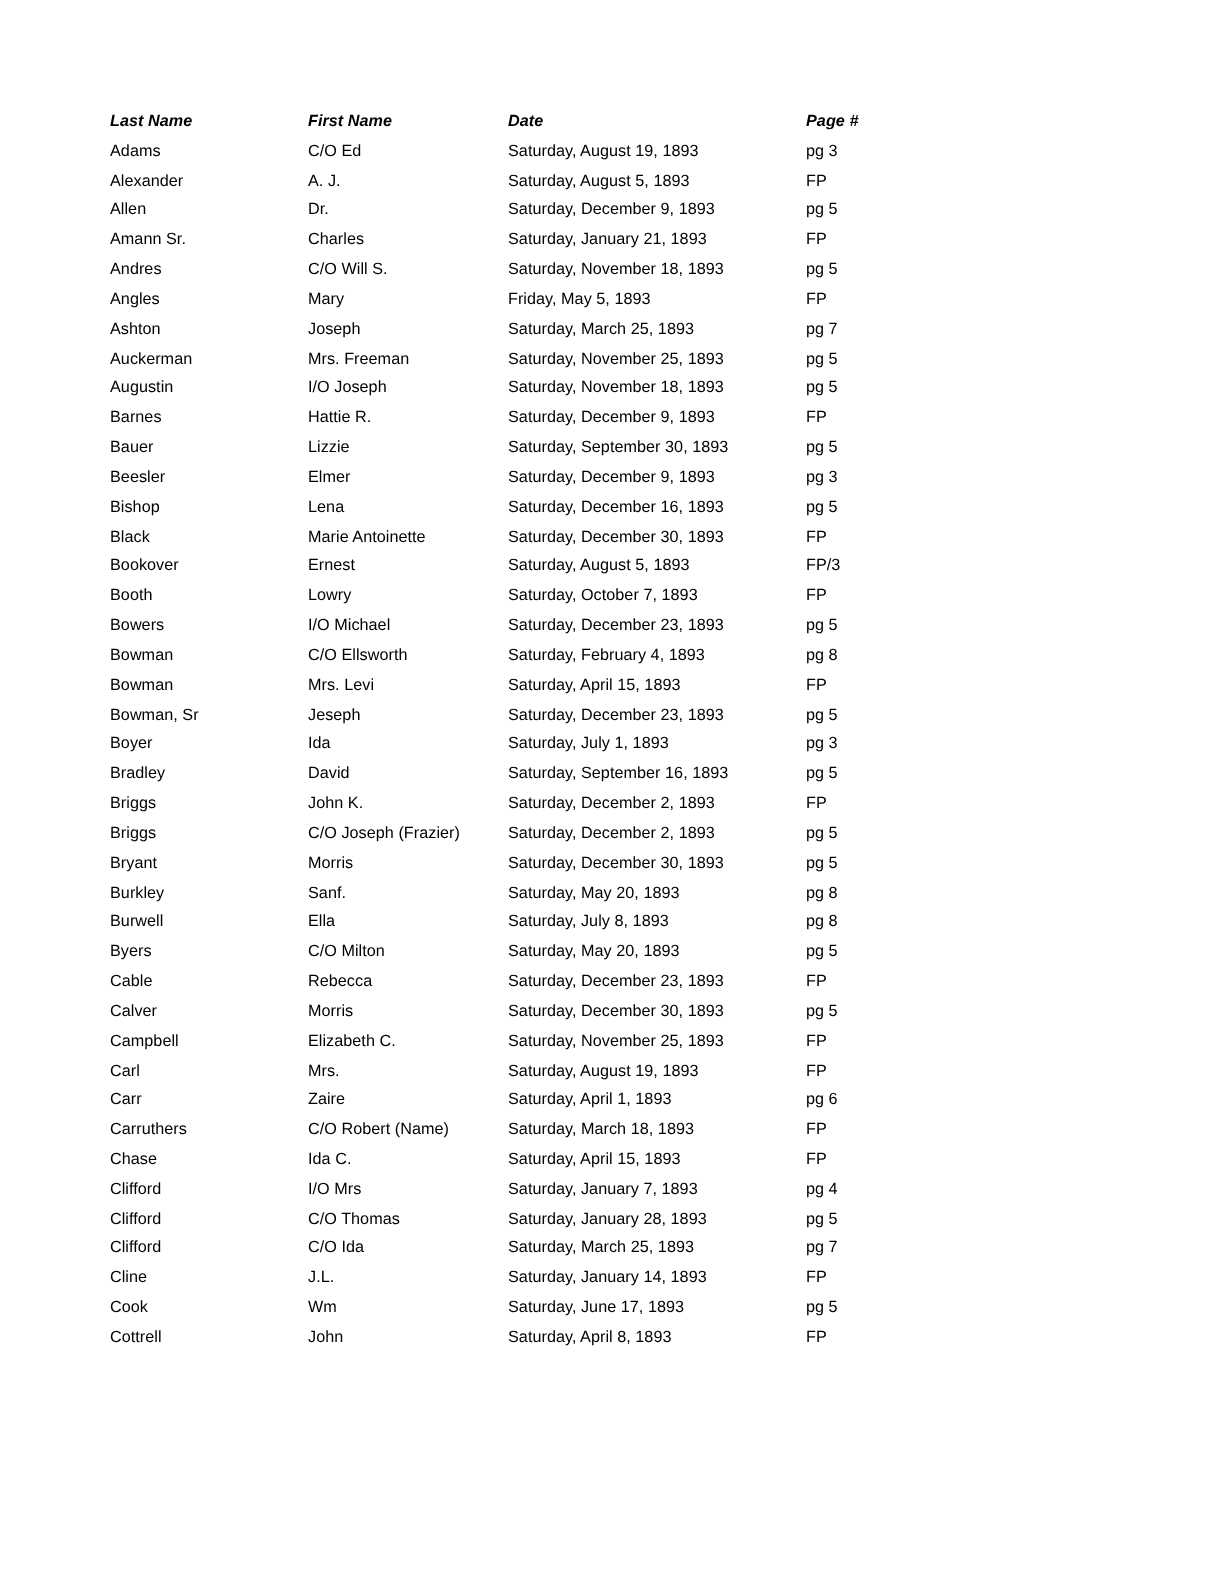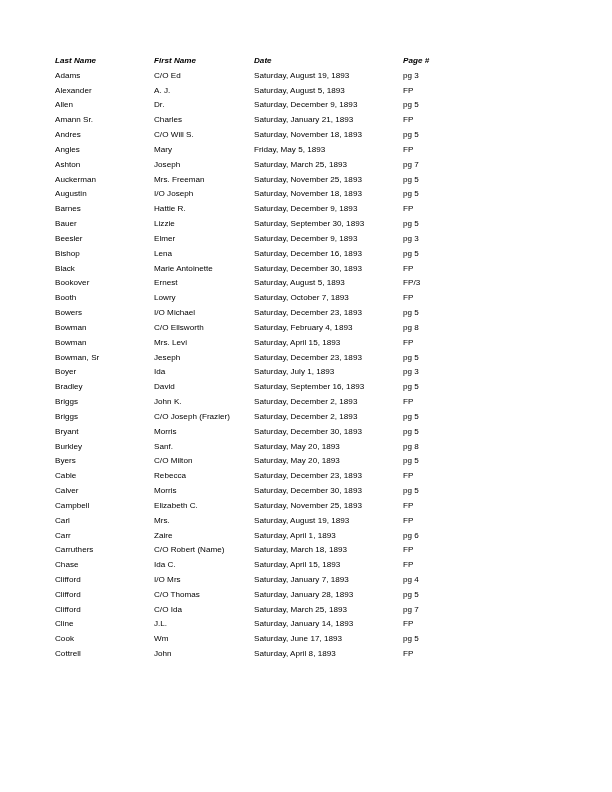--- a/index.html
+++ b/index.html
@@ -228,20 +228,26 @@
           <td>Saturday, December 30, 1893</td>
           <td>pg 5</td>
         </tr>
         <tr>
           <td>Burkley</td>
           <td>Sanf.</td>
           <td>Saturday, May 20, 1893</td>
           <td>pg 8</td>
         </tr>
         <tr>
+          <td>Burwell</td>
+          <td>Ella</td>
+          <td>Saturday, July 8, 1893</td>
+          <td>pg 8</td>
+        </tr>
+        <tr>
           <td>Byers</td>
           <td>C/O Milton</td>
           <td>Saturday, May 20, 1893</td>
           <td>pg 5</td>
         </tr>
         <tr>
           <td>Cable</td>
           <td>Rebecca</td>
           <td>Saturday, December 23, 1893</td>
           <td>FP</td>

